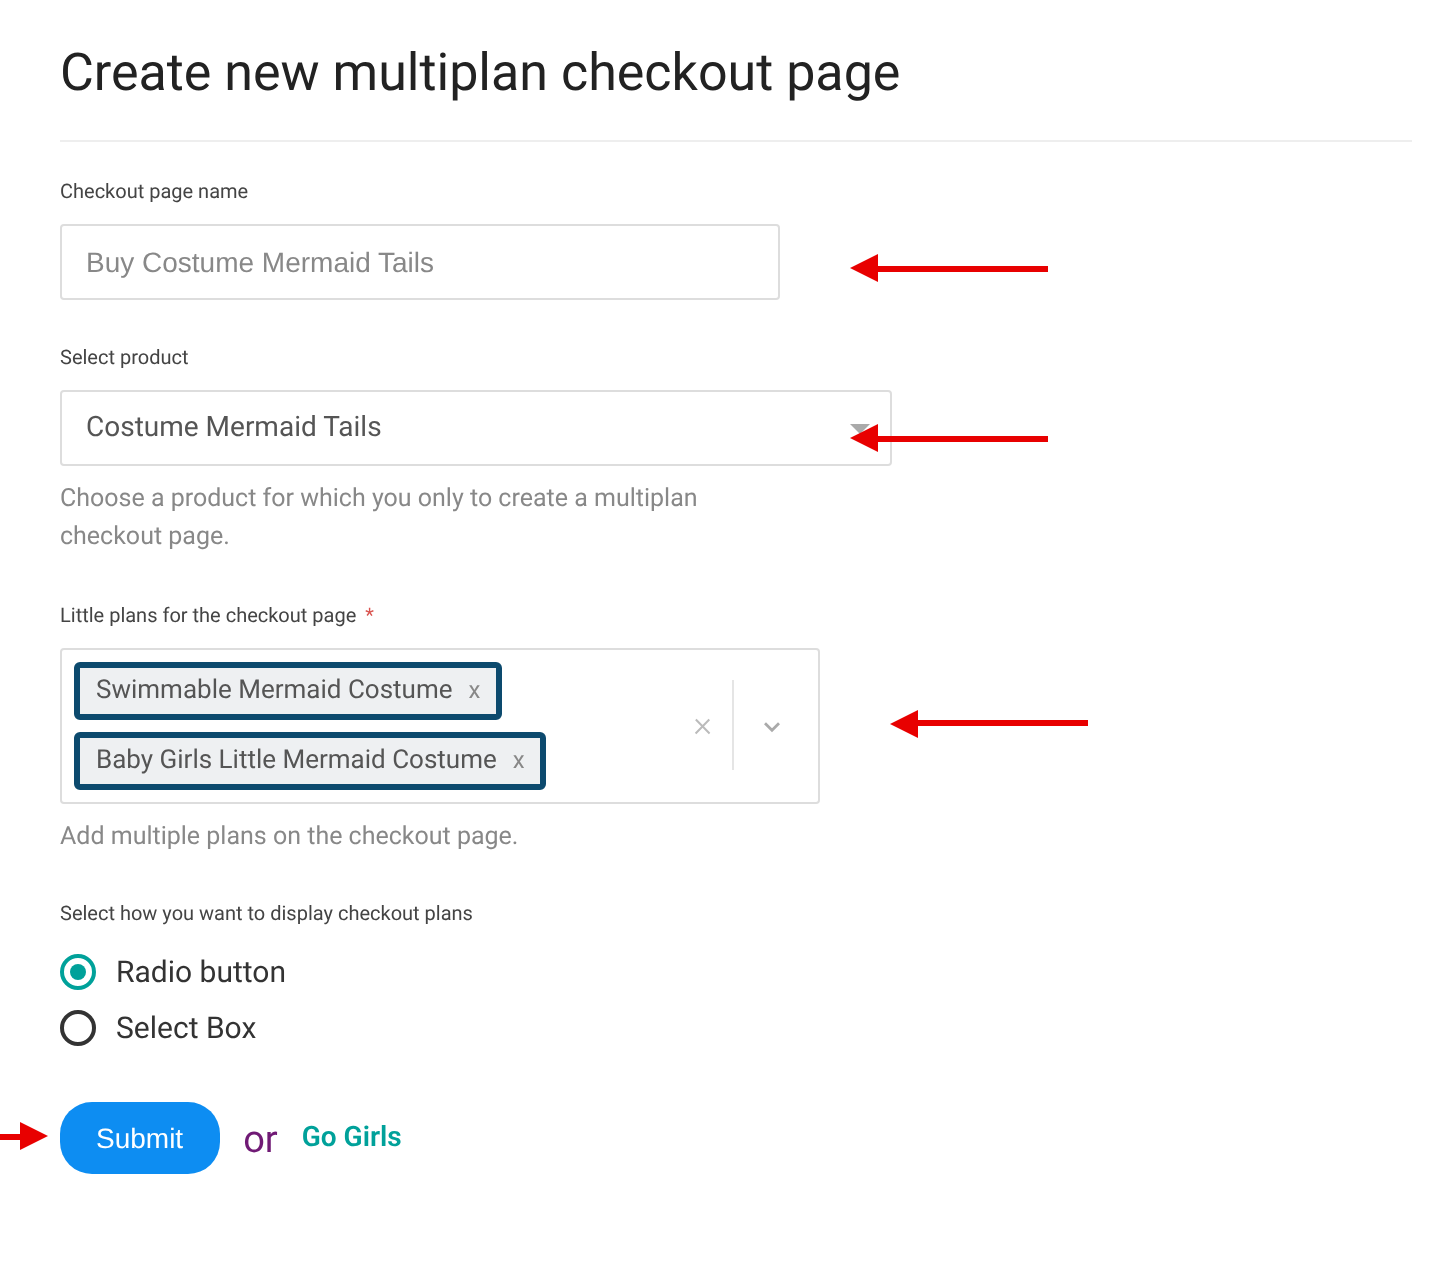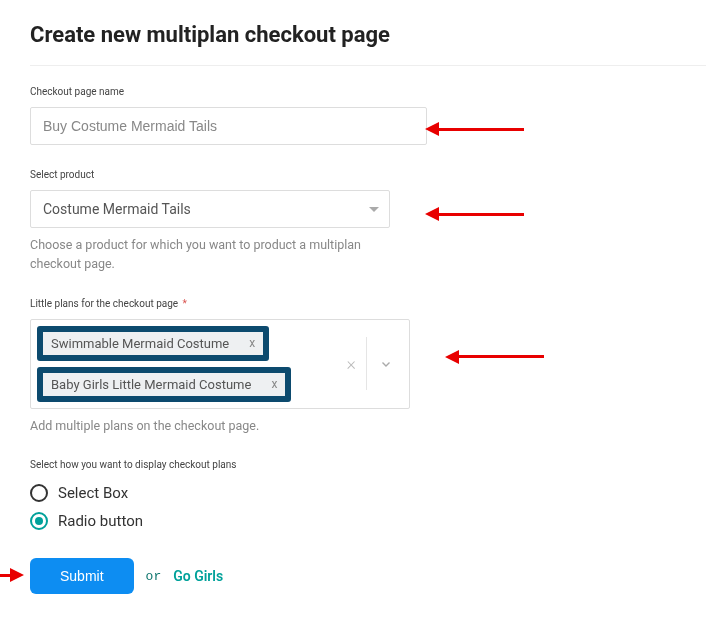--- a/index.html
+++ b/index.html
@@ -6,53 +6,53 @@
   body {
     font-family: -apple-system, BlinkMacSystemFont, "Segoe UI", Roboto, Helvetica, Arial, sans-serif;
     margin: 0;
     padding: 0;
     background: #fff;
     color: #333;
     width: 726px;
   }
   .container { padding: 10px 20px 30px 30px; }
   h1.page-title {
-    font-size: 22px;
-    font-weight: 700;
+    font-size: 26px;
+    font-weight: 400;
     color: #222;
     margin: 12px 0 18px 0;
   }
   .rule { border: none; border-top: 1px solid #eee; margin: 0 0 20px 0; }
   .field-group { margin-bottom: 24px; position: relative; }
   .field-label {
     font-size: 10px;
     color: #444;
     margin-bottom: 10px;
   }
   .required-star { color: #d9534f; margin-left: 2px; }
   .helper {
     font-size: 12.5px;
     color: #888;
     margin-top: 8px;
     line-height: 1.5;
     max-width: 360px;
   }
   input.text-input {
-    width: 397px;
+    width: 360px;
     height: 38px;
     padding: 0 12px;
     font-size: 14px;
     color: #888;
     border: 1px solid #ddd;
     border-radius: 2px;
     outline: none;
     background: #fff;
   }
   .select-wrap {
-    width: 360px;
+    width: 416px;
     height: 38px;
     border: 1px solid #ddd;
     border-radius: 2px;
     display: flex;
     align-items: center;
     padding: 0 10px 0 12px;
     font-size: 14px;
     color: #555;
     background: #fff;
     justify-content: space-between;
@@ -73,28 +73,28 @@
   }
   .chips {
     flex: 1;
     padding: 6px;
     display: flex;
     flex-wrap: wrap;
     gap: 6px;
   }
   .chip {
     background: #eef0f2;
-    border: 6px solid #0c4a6e;
+    border: 3px solid #0c4a6e;
     border-radius: 3px;
     padding: 4px 8px;
     font-size: 13px;
     color: #555;
     display: flex;
     align-items: center;
-    gap: 20px;
+    gap: 8px;
   }
   .chip .x {
     color: #888;
     font-size: 12px;
     cursor: pointer;
   }
   .multi-controls {
     display: flex;
     align-items: center;
     padding: 0 4px;
@@ -140,27 +140,27 @@
     display: flex;
     align-items: center;
     gap: 12px;
     margin-top: 28px;
     position: relative;
   }
   .btn-submit {
     background: #0d8df2;
     color: #fff;
     border: none;
-    border-radius: 6px;
-    padding: 10px 30px;
+    border-radius: 16px;
+    padding: 10px 18px;
     font-size: 14px;
     font-weight: 500;
     cursor: pointer;
   }
-  .or-text { color: #0f766e; font-size: 13px; font-family: Liberation Mono, monospace; }
+  .or-text { color: #701a75; font-size: 19px; }
   .go-back {
     color: #00a19a;
     font-size: 14px;
     font-weight: 600;
     text-decoration: none;
     cursor: pointer;
   }
   
   .arrow {
     position: absolute;
@@ -200,21 +200,21 @@
         <div class="arrow-line" style="width:85px;"></div>
     </div>
   </div>
 
   <div class="field-group">
     <div class="field-label">Select product</div>
     <div class="select-wrap">
       <span>Costume Mermaid Tails</span>
       <span class="caret-down"></span>
     </div>
-    <div class="helper">Choose a product for which you want to product a multiplan checkout page.</div>
+    <div class="helper">Choose a product for which you only to create a multiplan checkout page.</div>
     <div class="arrow" style="left:395px; top:38px;">
       <div class="arrow-head-left"></div>
         <div class="arrow-line" style="width:85px;"></div>
     </div>
   </div>
 
   <div class="field-group">
     <div class="field-label">
       <span>Little plans for the checkout page</span>
       <span class="required-star">*</span>
@@ -243,29 +243,29 @@
     <div class="helper">Add multiple plans on the checkout page.</div>
     <div class="arrow" style="left:415px; top:52px;">
       <div class="arrow-head-left"></div>
         <div class="arrow-line" style="width:85px;"></div>
     </div>
   </div>
 
   <div class="field-group">
     <div class="field-label" style="margin-bottom:14px;">Select how you want to display checkout plans</div>
     <div class="radio-row">
-      <span class="radio-outer unselected"></span>
-      <span>Select Box</span>
-    </div>
-    <div class="radio-row">
       <span class="radio-outer selected">
           <span class="radio-inner"></span>
         </span>
       <span>Radio button</span>
     </div>
+    <div class="radio-row">
+      <span class="radio-outer unselected"></span>
+      <span>Select Box</span>
+    </div>
   </div>
 
   <div class="actions">
     <div class="arrow" style="left:-30px; top:10px;">
       <div class="arrow-line" style="width:10px;"></div>
         <div class="arrow-head-right"></div>
     </div>
     <button class="btn-submit">Submit</button>
     <span class="or-text">or</span>
     <a class="go-back">Go Girls</a>

